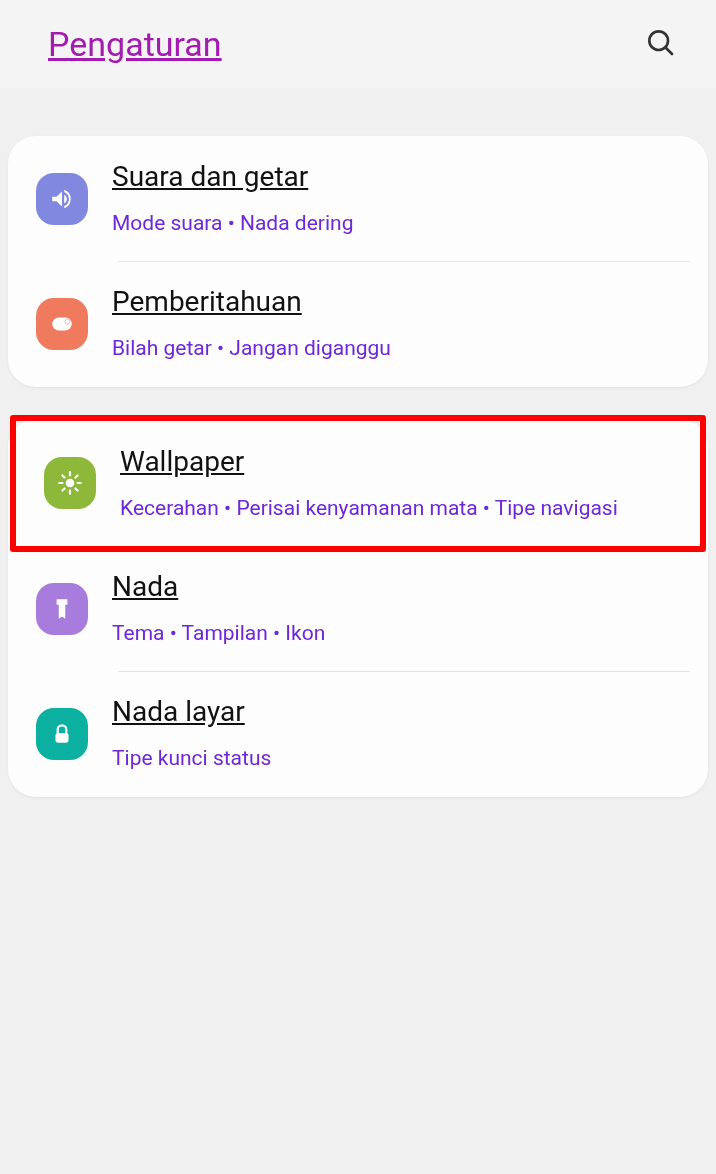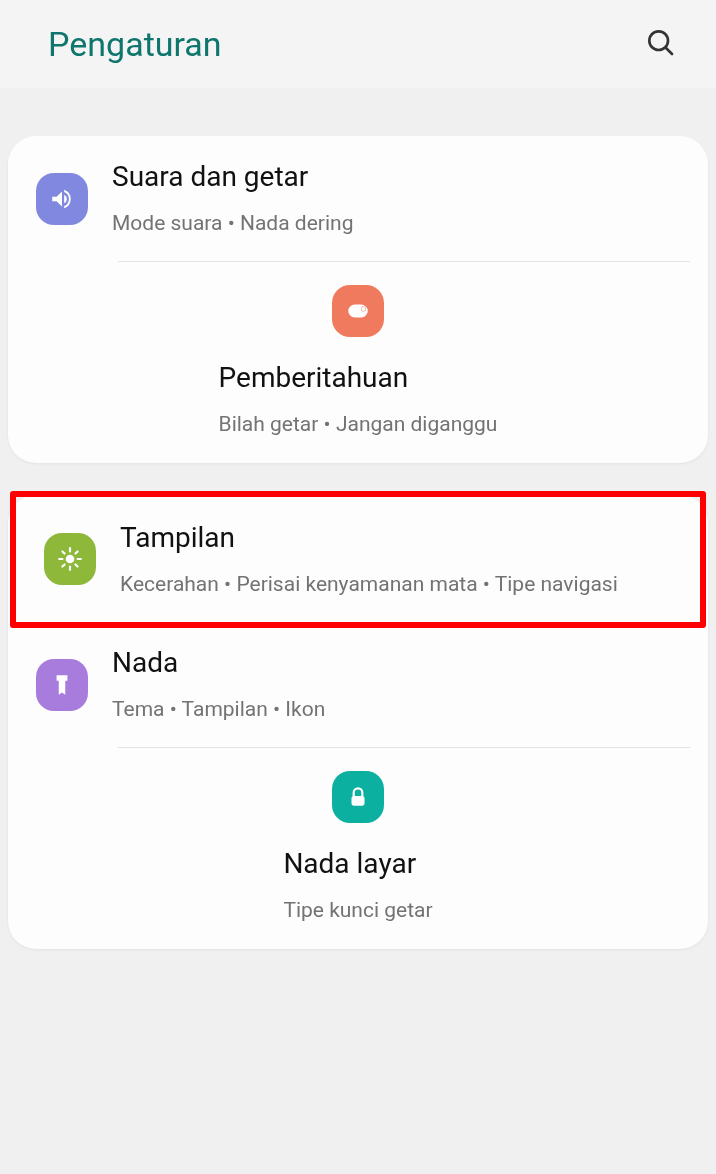--- a/index.html
+++ b/index.html
@@ -13,21 +13,22 @@
     .header {
       display: flex;
       justify-content: space-between;
       align-items: center;
       padding: 24px 40px 24px 48px;
       background: #f4f4f4;
     }
     .header-title {
       font-size: 34px;
       font-weight: 400;
-      color: #0f766e;
+      color: #a21caf;
+      text-decoration: underline;
     }
     .search-icon svg {
       width: 32px;
       height: 32px;
     }
     .gap {
       height: 48px;
       background: #f0f0f0;
     }
     .card {
@@ -37,21 +38,20 @@
       box-shadow: 0 1px 3px rgba(0,0,0,0.06);
     }
     .list-item {
       display: flex;
       align-items: center;
       padding: 24px 28px;
       gap: 24px;
     }
     .list-item + .list-item {
       position: relative;
-      flex-direction: column;
     }
     .list-item + .list-item::before {
       content: "";
       position: absolute;
       top: 0;
       left: 110px;
       right: 18px;
       height: 1px;
       background: #e4e4e4;
     }
@@ -71,24 +71,25 @@
     .icon-badge.theme { background: #a87cdc; }
     .icon-badge.home { background: #0da4e5; }
     .icon-badge.lock { background: #0cb0a0; }
     .icon-badge svg { width: 26px; height: 26px; fill: #fff; }
     .item-text { flex: 1; }
     .item-title {
       font-size: 28px;
       color: #111;
       font-weight: 400;
       margin-bottom: 4px;
+      text-decoration: underline;
     }
     .item-subtitle {
       font-size: 21px;
-      color: #737373;
+      color: #6d28d9;
       line-height: 1.35;
       margin-top: 16px;
     }
     .highlight {
       border: 6px solid #ff0000;
       border-radius: 3px;
       margin: -6px 2px -6px 2px;
     }
     .card2 {
       background: #fdfdfd;
@@ -152,21 +153,21 @@
               <line x1="2" y1="12" x2="5" y2="12"></line>
               <line x1="19" y1="12" x2="22" y2="12"></line>
               <line x1="5" y1="5" x2="7" y2="7"></line>
               <line x1="17" y1="17" x2="19" y2="19"></line>
               <line x1="5" y1="19" x2="7" y2="17"></line>
               <line x1="17" y1="7" x2="19" y2="5"></line>
             </g>
           </svg>
       </div>
       <div class="item-text">
-        <div class="item-title">Tampilan</div>
+        <div class="item-title">Wallpaper</div>
         <div class="item-subtitle">Kecerahan  •  Perisai kenyamanan mata  •  Tipe navigasi</div>
       </div>
     </div>
   </div>
 
 
   <div class="list-item">
     <div class="icon-badge theme">
       <svg viewBox="0 0 24 24">
           <path d="M7 3h10v5H7zM9 8h6v13l-3-2-3 2z"></path>
@@ -181,16 +182,16 @@
 
   <div class="list-item">
     <div class="icon-badge lock">
       <svg viewBox="0 0 24 24">
           <rect x="6" y="11" width="12" height="9" rx="2"></rect>
           <path d="M8 11V8a4 4 0 0 1 8 0v3" fill="none" stroke="#fff" stroke-width="2"></path>
         </svg>
     </div>
     <div class="item-text">
       <div class="item-title">Nada layar</div>
-      <div class="item-subtitle">Tipe kunci getar</div>
+      <div class="item-subtitle">Tipe kunci status</div>
     </div>
   </div>
 </div>
 
 </body></html>

